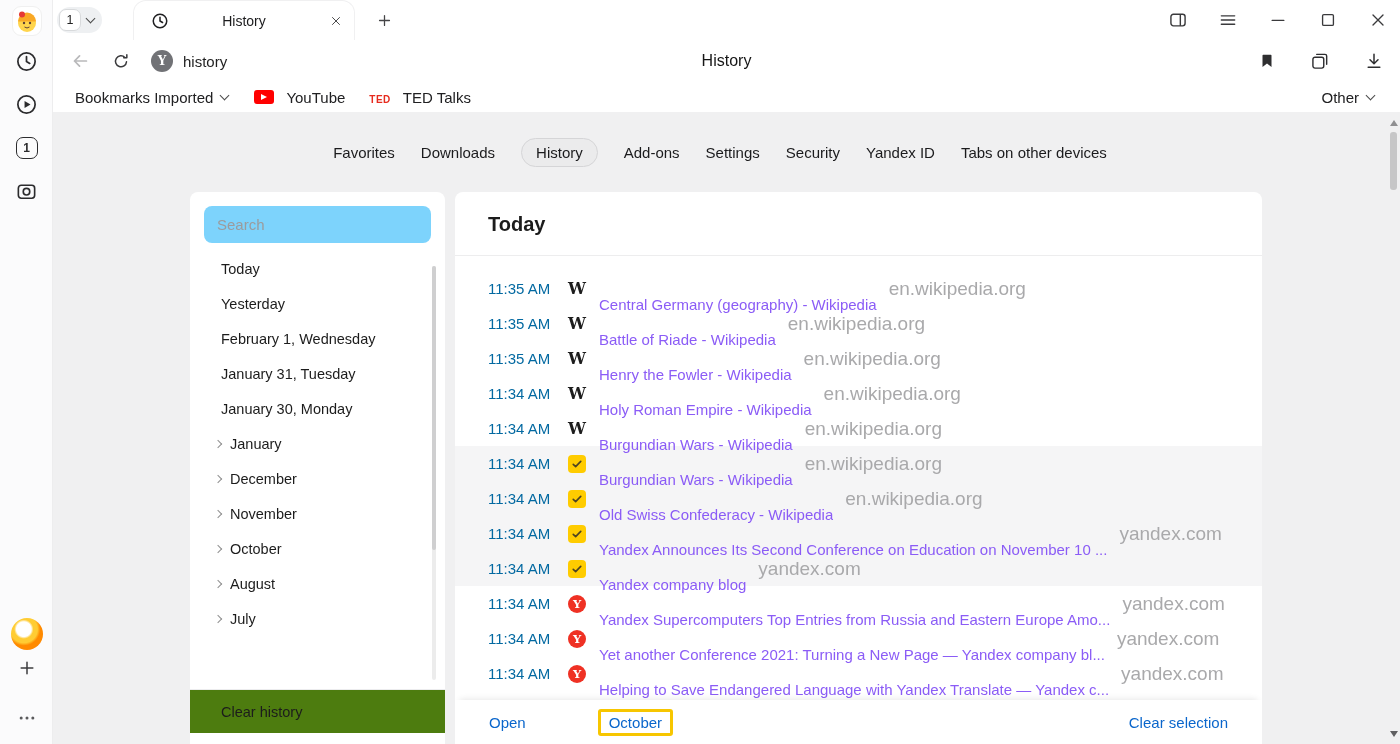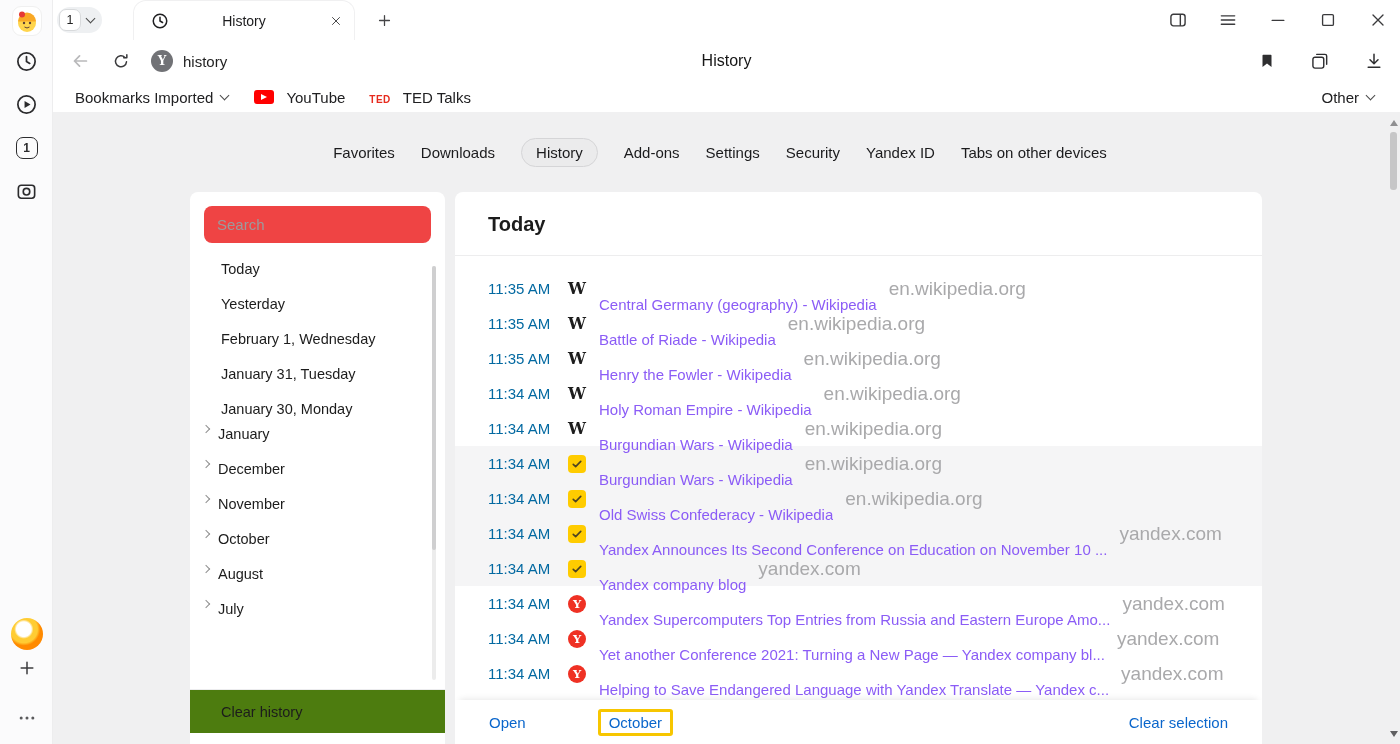--- a/index.html
+++ b/index.html
@@ -71,26 +71,26 @@
   .content{position:absolute;left:53px;top:112px;right:0;bottom:0;background:#f0f0f1;overflow:hidden;}
   .navtabs{position:absolute;left:0;right:13px;top:26px;display:flex;justify-content:center;
            align-items:center;gap:26px;font-size:15px;}
   .ntab{padding:6px 0;cursor:pointer;color:#1b1b1d;}
   .ntab.active{background:#ebebec;border:1px solid #d5d5d7;border-radius:16px;padding:5px 14px;}
 
   
   .sidecard{position:absolute;left:137px;top:80px;width:255px;height:564px;background:#fff;
             border-radius:8px;}
   .search-wrap{margin:14px 14px 8px;}
-  .search-input{width:100%;height:37px;border:none;background:#ef4444;border-radius:8px;
+  .search-input{width:100%;height:37px;border:none;background:#7dd3fc;border-radius:8px;
                 padding:0 13px;font-size:15px;color:#333;outline:none;
                 font-family:"Liberation Sans",sans-serif;}
   .search-input::placeholder{color:#9b9b9d;}
   .d-item{height:35px;display:flex;align-items:center;padding-left:31px;font-size:14.5px;cursor:pointer;}
-  .m-item{height:35px;display:flex;padding-left:13px;font-size:14.5px;cursor:pointer;}
+  .m-item{height:35px;display:flex;align-items:center;padding-left:25px;font-size:14.5px;cursor:pointer;}
   .m-item .cr{margin-right:9px;}
   .sc-track{position:absolute;right:9px;top:74px;width:4px;height:414px;background:#ececec;border-radius:2px;}
   .sc-thumb{position:absolute;right:9px;top:74px;width:4px;height:284px;background:#cfcfd0;border-radius:2px;cursor:pointer;}
   .clearbar{position:absolute;left:0;right:0;bottom:23px;height:44px;border-top:1px solid #ececee;
             display:flex;align-items:center;padding-left:31px;font-size:14.5px;cursor:pointer;background:#4d7c0f;}
 
   
   .histcard{position:absolute;left:402px;top:80px;width:807px;height:564px;background:#fff;
             border-radius:8px;overflow:hidden;}
   .hhead{height:64px;line-height:64px;padding-left:33px;font-size:20px;font-weight:600;

